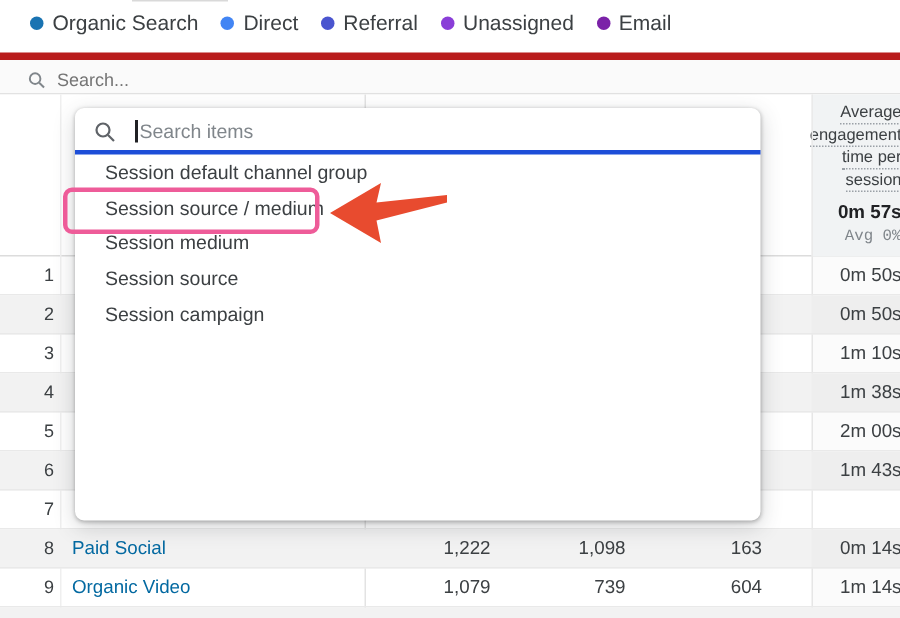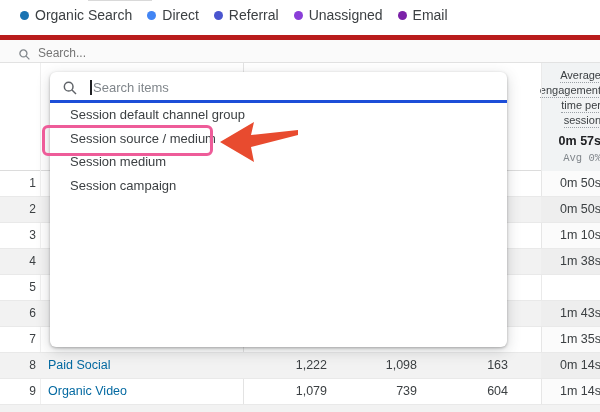--- a/index.html
+++ b/index.html
@@ -133,28 +133,28 @@
       <div class="trow" style="top:52px">
         <span class="cell c-num">3</span>
         <span class="cell c-eng">1m 10s</span>
       </div>
       <div class="trow alt" style="top:78px">
         <span class="cell c-num">4</span>
         <span class="cell c-eng">1m 38s</span>
       </div>
       <div class="trow" style="top:104px">
         <span class="cell c-num">5</span>
+        <span class="cell c-eng">2m 00s</span>
       </div>
       <div class="trow alt" style="top:130px">
         <span class="cell c-num">6</span>
         <span class="cell c-eng">1m 43s</span>
       </div>
       <div class="trow" style="top:156px">
         <span class="cell c-num">7</span>
-        <span class="cell c-eng">1m 35s</span>
       </div>
       <div class="trow alt" style="top:182px">
         <span class="cell c-num">8</span>
         <span class="cell c-dim">Paid Social</span>
         <span class="cell c-m1">1,222</span>
         <span class="cell c-m2">1,098</span>
         <span class="cell c-m3">163</span>
         <span class="cell c-eng">0m 14s</span>
       </div>
       <div class="trow" style="top:208px">
@@ -176,20 +176,21 @@
             <line x1="15" y1="15" x2="21" y2="21"></line>
         </svg>
       </span>
       <span class="dd-caret"></span>
       <span class="dd-placeholder">Search items</span>
     </div>
     <div class="dd-list" id="ddList">
         <div class="dd-item">Session default channel group</div>
         <div class="dd-item">Session source / medium</div>
         <div class="dd-item">Session medium</div>
+        <div class="dd-item">Session source</div>
         <div class="dd-item">Session campaign</div>
       </div>
   </div>
 
   <div class="hl-box" id="hlBox" style="border-color: rgb(238, 92, 153);"></div>
   <div class="arrow">
     <svg id="arrowSvg" width="86" height="50" viewBox="0 0 86 50">
       <polygon points="4,26 38,6 35,19 82,14 82,19 35,31 38,46" fill="#e84b2f"></polygon>
     </svg>
   </div>

